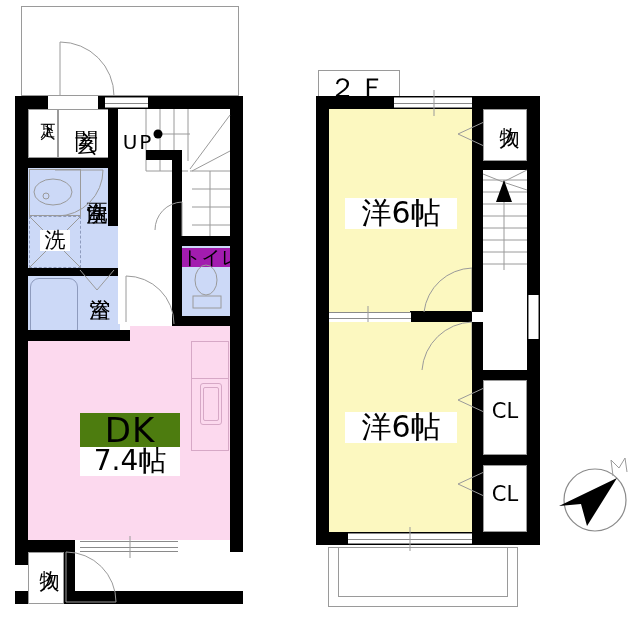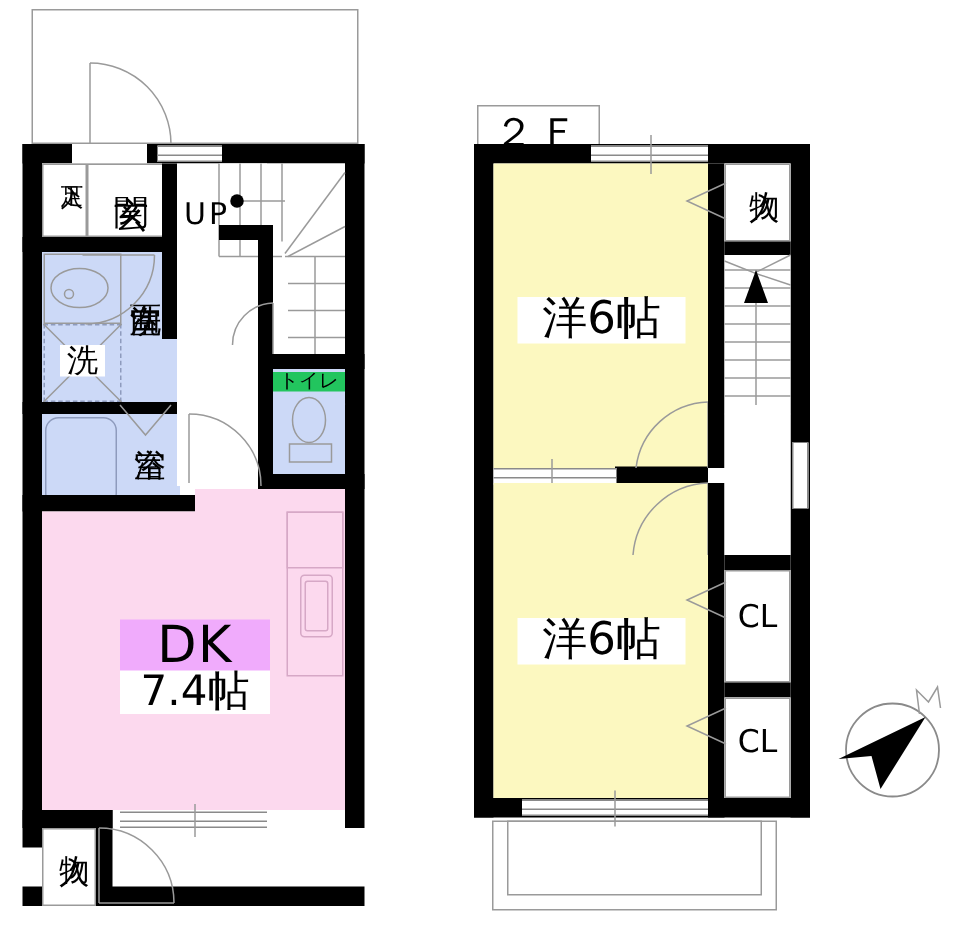--- a/index.html
+++ b/index.html
@@ -147,21 +147,21 @@
     <div class="abs wall" style="left:172px;top:150px;width:10px;height:95px;"></div>
 
     <svg style="left:152px;top:200px;width:34px;height:44px;">
       <path class="sw" d="M 30,2 L 30,42"></path>
       <path class="sw" d="M 30,2 A 28,28 0 0 0 3,30"></path>
     </svg>
 
     <div class="abs wall" style="left:172px;top:236px;width:71px;height:10px;"></div>
     <div class="abs wall" style="left:172px;top:236px;width:10px;height:88px;"></div>
     <div class="abs room-blue" style="left:182px;top:246px;width:48px;height:70px;"></div>
-    <div class="lbl" style="left:182px;top:248px;width:48px;font-size:13px;background:#22c55e;">トイレ</div>
+    <div class="lbl" style="left:182px;top:248px;width:48px;font-size:19px;background:#a21caf;">トイレ</div>
     <svg style="left:190px;top:264px;width:34px;height:48px;">
       <ellipse class="sw" cx="16" cy="16" rx="11" ry="15"></ellipse>
       <rect class="sw" x="3" y="32" width="28" height="12"></rect>
     </svg>
     <div class="abs wall" style="left:172px;top:316px;width:71px;height:10px;"></div>
 
     <svg style="left:124px;top:276px;width:56px;height:56px;">
       <path class="sw" d="M 2,0 L 2,46"></path>
       <path class="sw" d="M 2,0 A 48,48 0 0 1 50,48"></path>
     </svg>
@@ -169,21 +169,21 @@
     <div class="abs room-pink" style="left:28px;top:341px;width:202px;height:199px;"></div>
 
     <div class="abs room-pink" style="left:130px;top:326px;width:100px;height:16px;"></div>
     <div class="abs room-pink" style="left:130px;top:330px;width:42px;height:12px;"></div>
 
     <div class="abs fixk" style="left:191px;top:341px;width:38px;height:110px;"></div>
     <div class="abs fixk" style="left:191px;top:341px;width:38px;height:38px;"></div>
     <div class="abs fixk" style="left:200px;top:383px;width:22px;height:42px;border-radius:3px;"></div>
     <div class="abs fixk" style="left:203px;top:387px;width:16px;height:34px;border-radius:2px;"></div>
 
-    <div class="lbl" style="left:80px;top:413px;width:100px;font-size:34px;background:#f0abfc;letter-spacing:1px;">DK</div>
+    <div class="lbl" style="left:80px;top:413px;width:100px;font-size:34px;background:#4d7c0f;letter-spacing:1px;">DK</div>
     <div class="lbl" style="left:80px;top:447px;width:100px;font-size:28px;background:#fff;">7.4帖</div>
 
     <div class="abs win" style="left:80px;top:541px;width:98px;height:11px;">
       <div class="win-inner"></div>
     </div>
     <svg style="left:124px;top:536px;width:12px;height:22px;">
       <line class="sw" x1="6" y1="0" x2="6" y2="22"></line>
     </svg>
 
     <div class="abs room-white" style="left:28px;top:552px;width:36px;height:52px;"></div>

